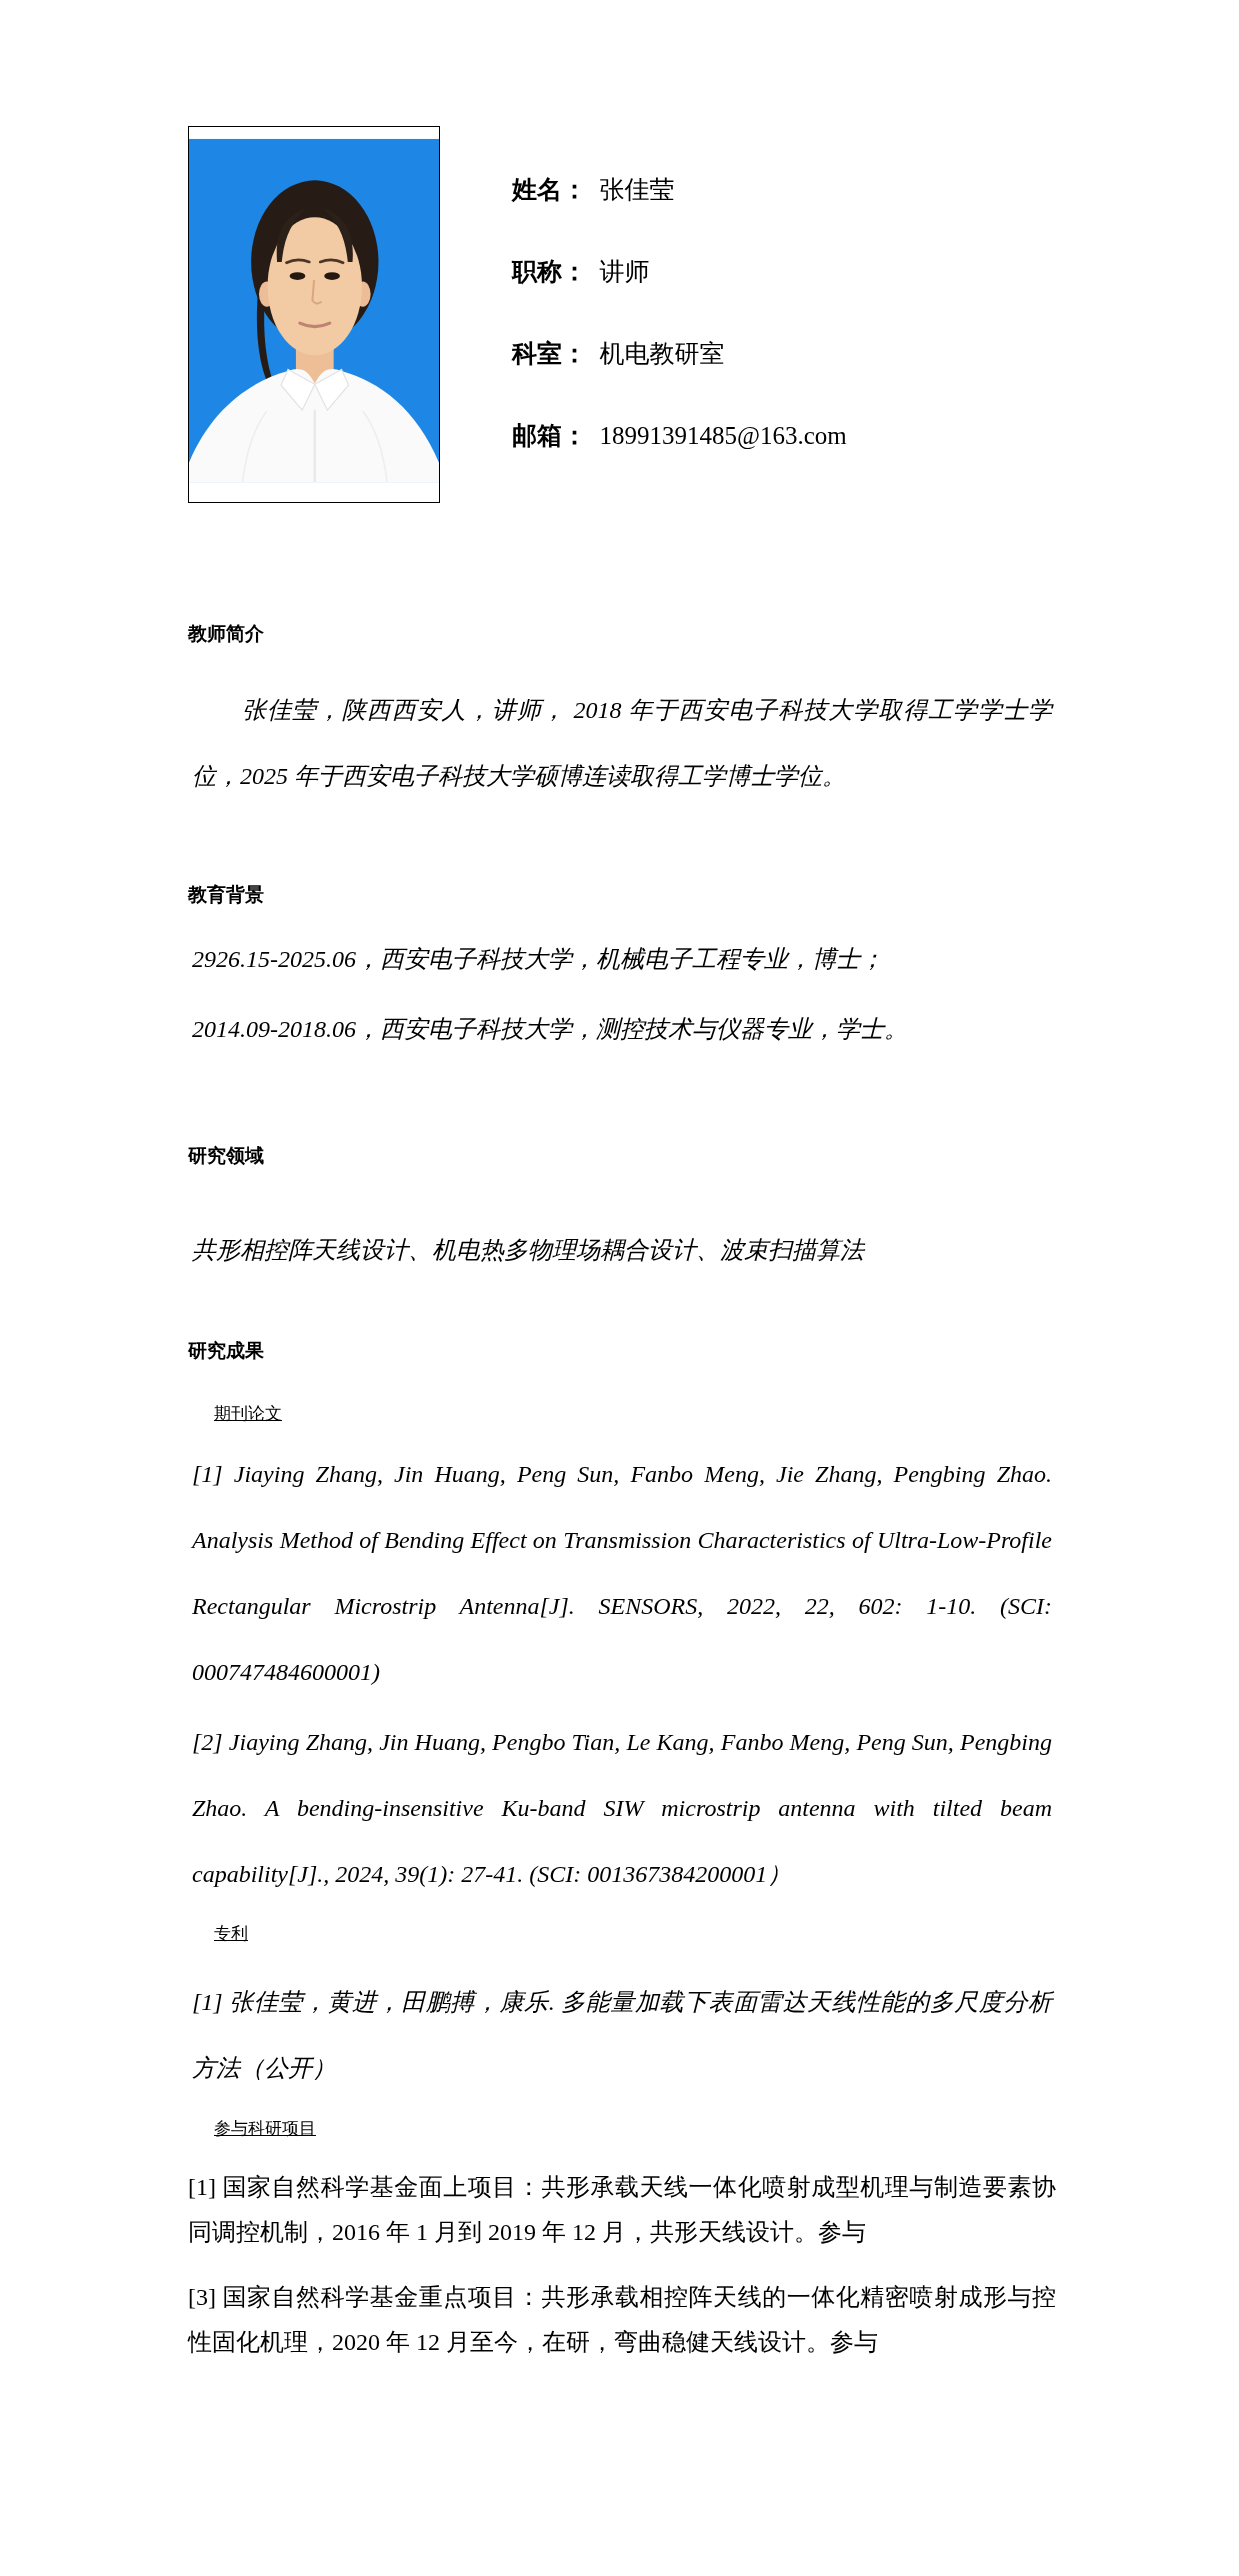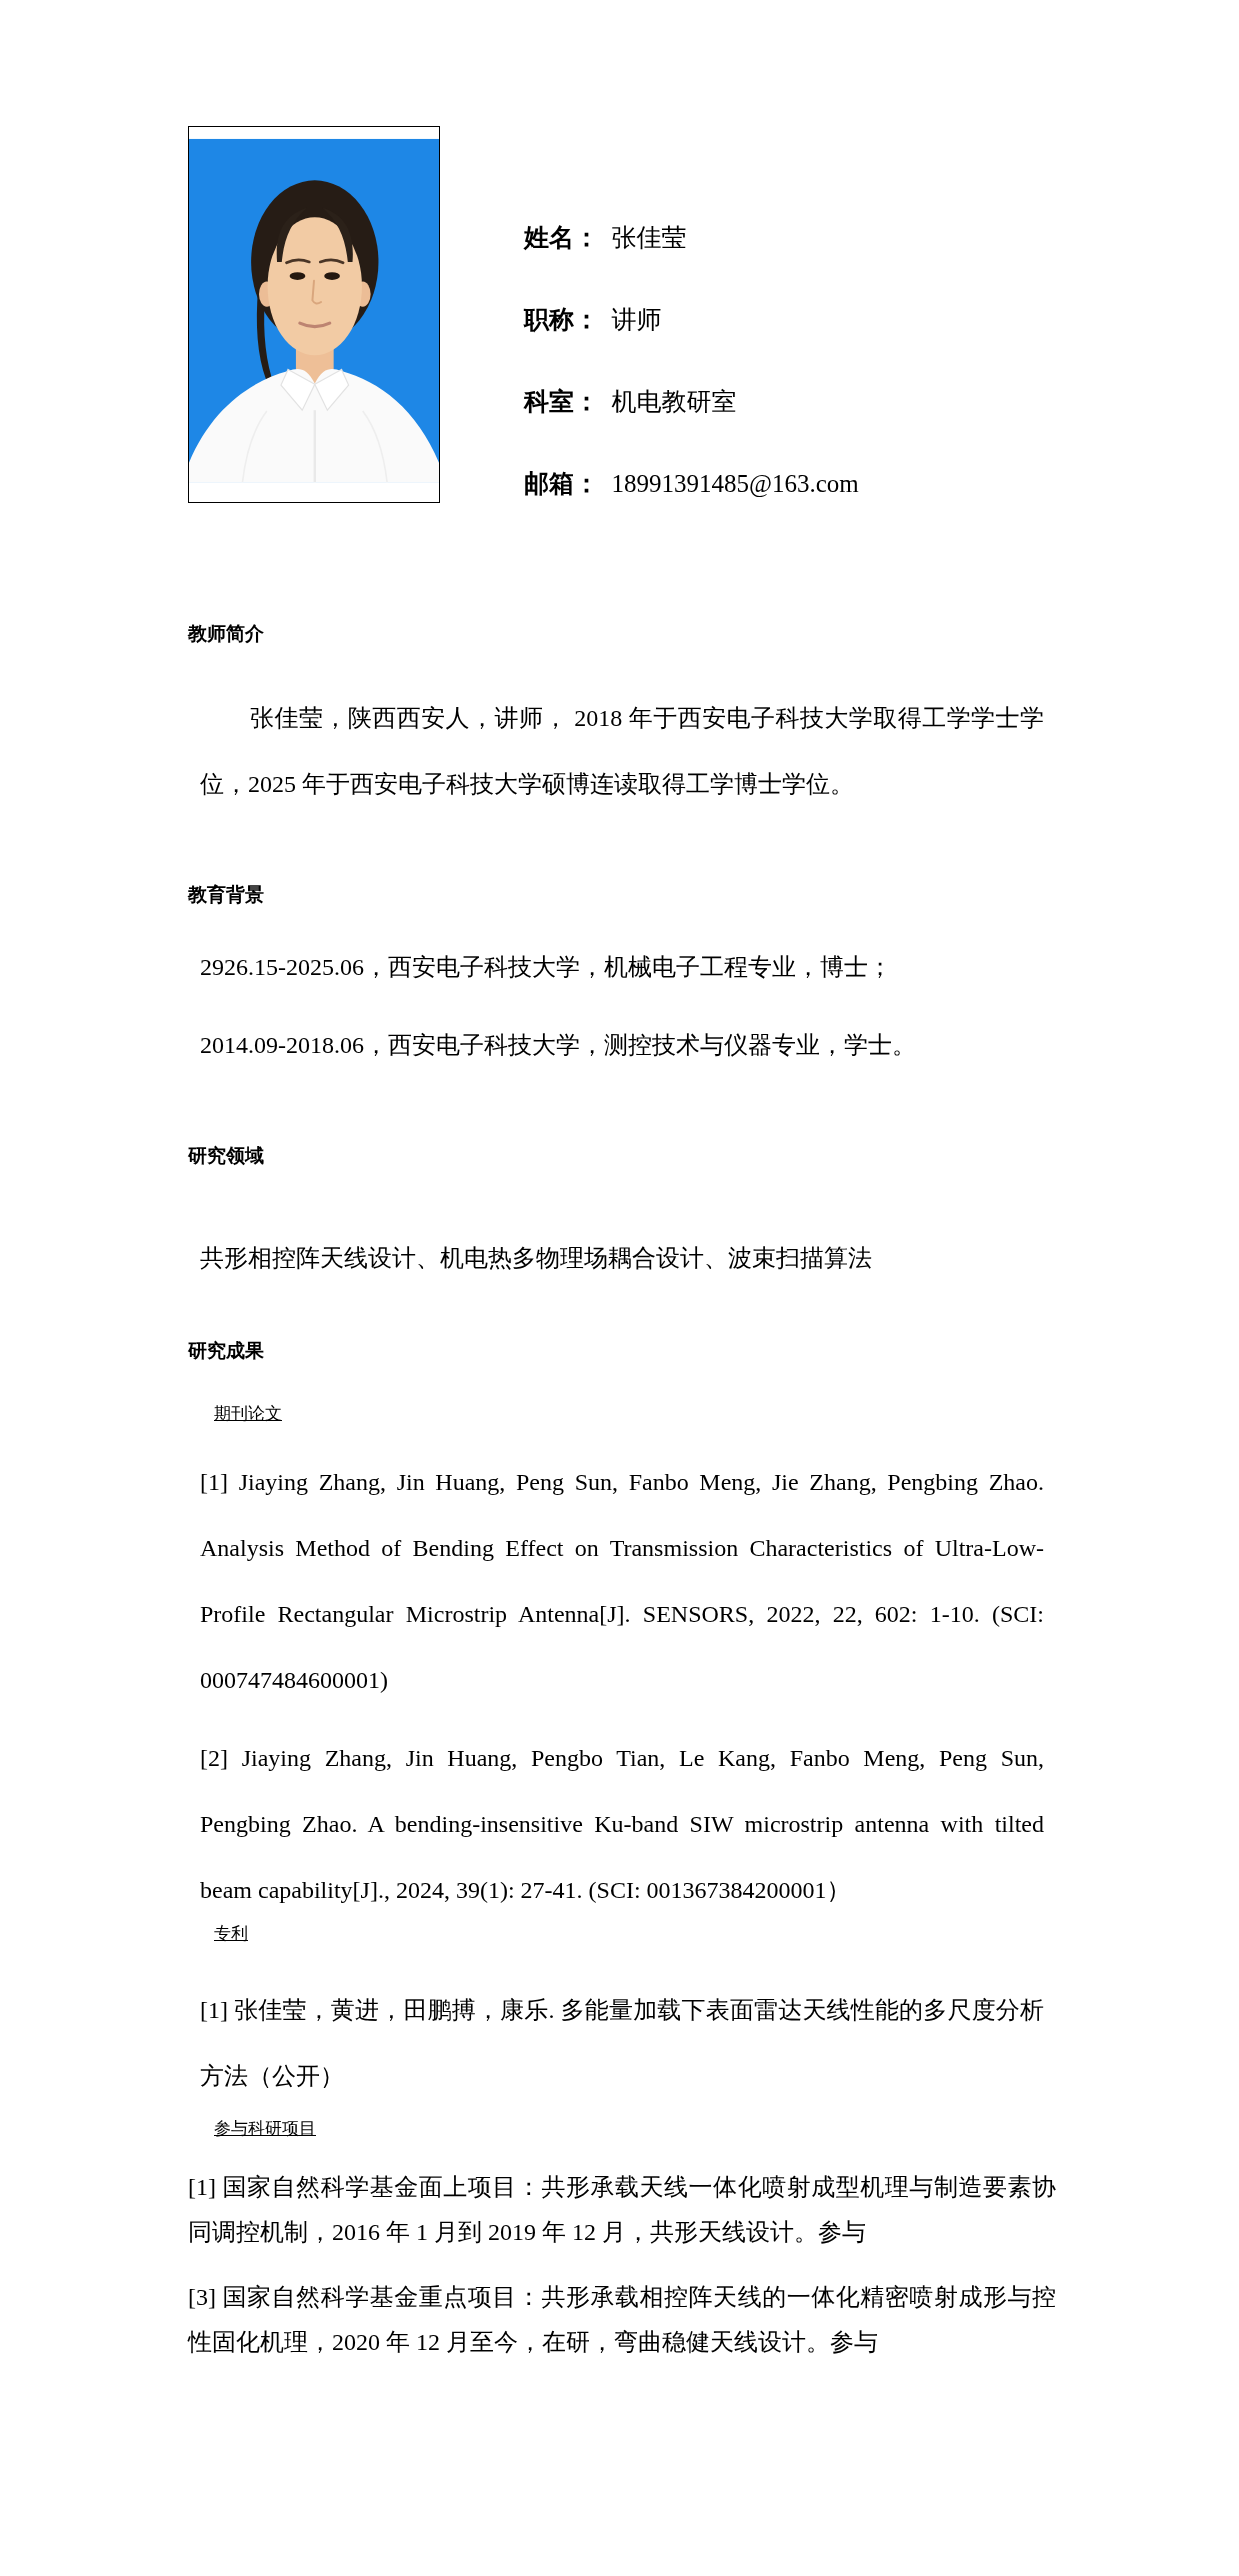--- a/index.html
+++ b/index.html
@@ -13,31 +13,31 @@
 
   
   .photo-frame {
     position:absolute; left:188px; top:126px;
     width:252px; height:377px;
     border:1.6px solid #000; background:#fff;
   }
   .photo-frame svg { display:block; width:100%; height:100%; }
 
   
-  .info-row { position:absolute; left:524px; font-size:25px; line-height:31px; white-space:nowrap;margin-top:48px; }
+  .info-row { position:absolute; left:512px; font-size:25px; line-height:31px; white-space:nowrap; }
   .info-label { font-weight:700; margin-right:12.5px; }
 
   
   .sec-h { position:absolute; left:188px; width:868px; font-size:19px; font-weight:700; line-height:31px; }
   .sub-h { position:absolute; left:188px; width:868px; font-size:17px; line-height:31px; padding-left:26px;text-decoration:underline; }
 
   
   .blk { position:absolute; left:188px; width:868px; font-size:24px; }
   .dbl { line-height:66px; text-align:justify; }
-  .dbl p { margin:12px; }
+  .dbl p { margin:4px;font-style:italic; }
   .indent2 { text-indent:50px; }
   .projects { line-height:45px; text-align:justify; }
   .projects p { margin:0 0 20.3px 0; }
 </style>
 </head>
 <body>
 
 <div class="photo-frame">
   <svg viewBox="0 0 318 478" preserveAspectRatio="none">
 

